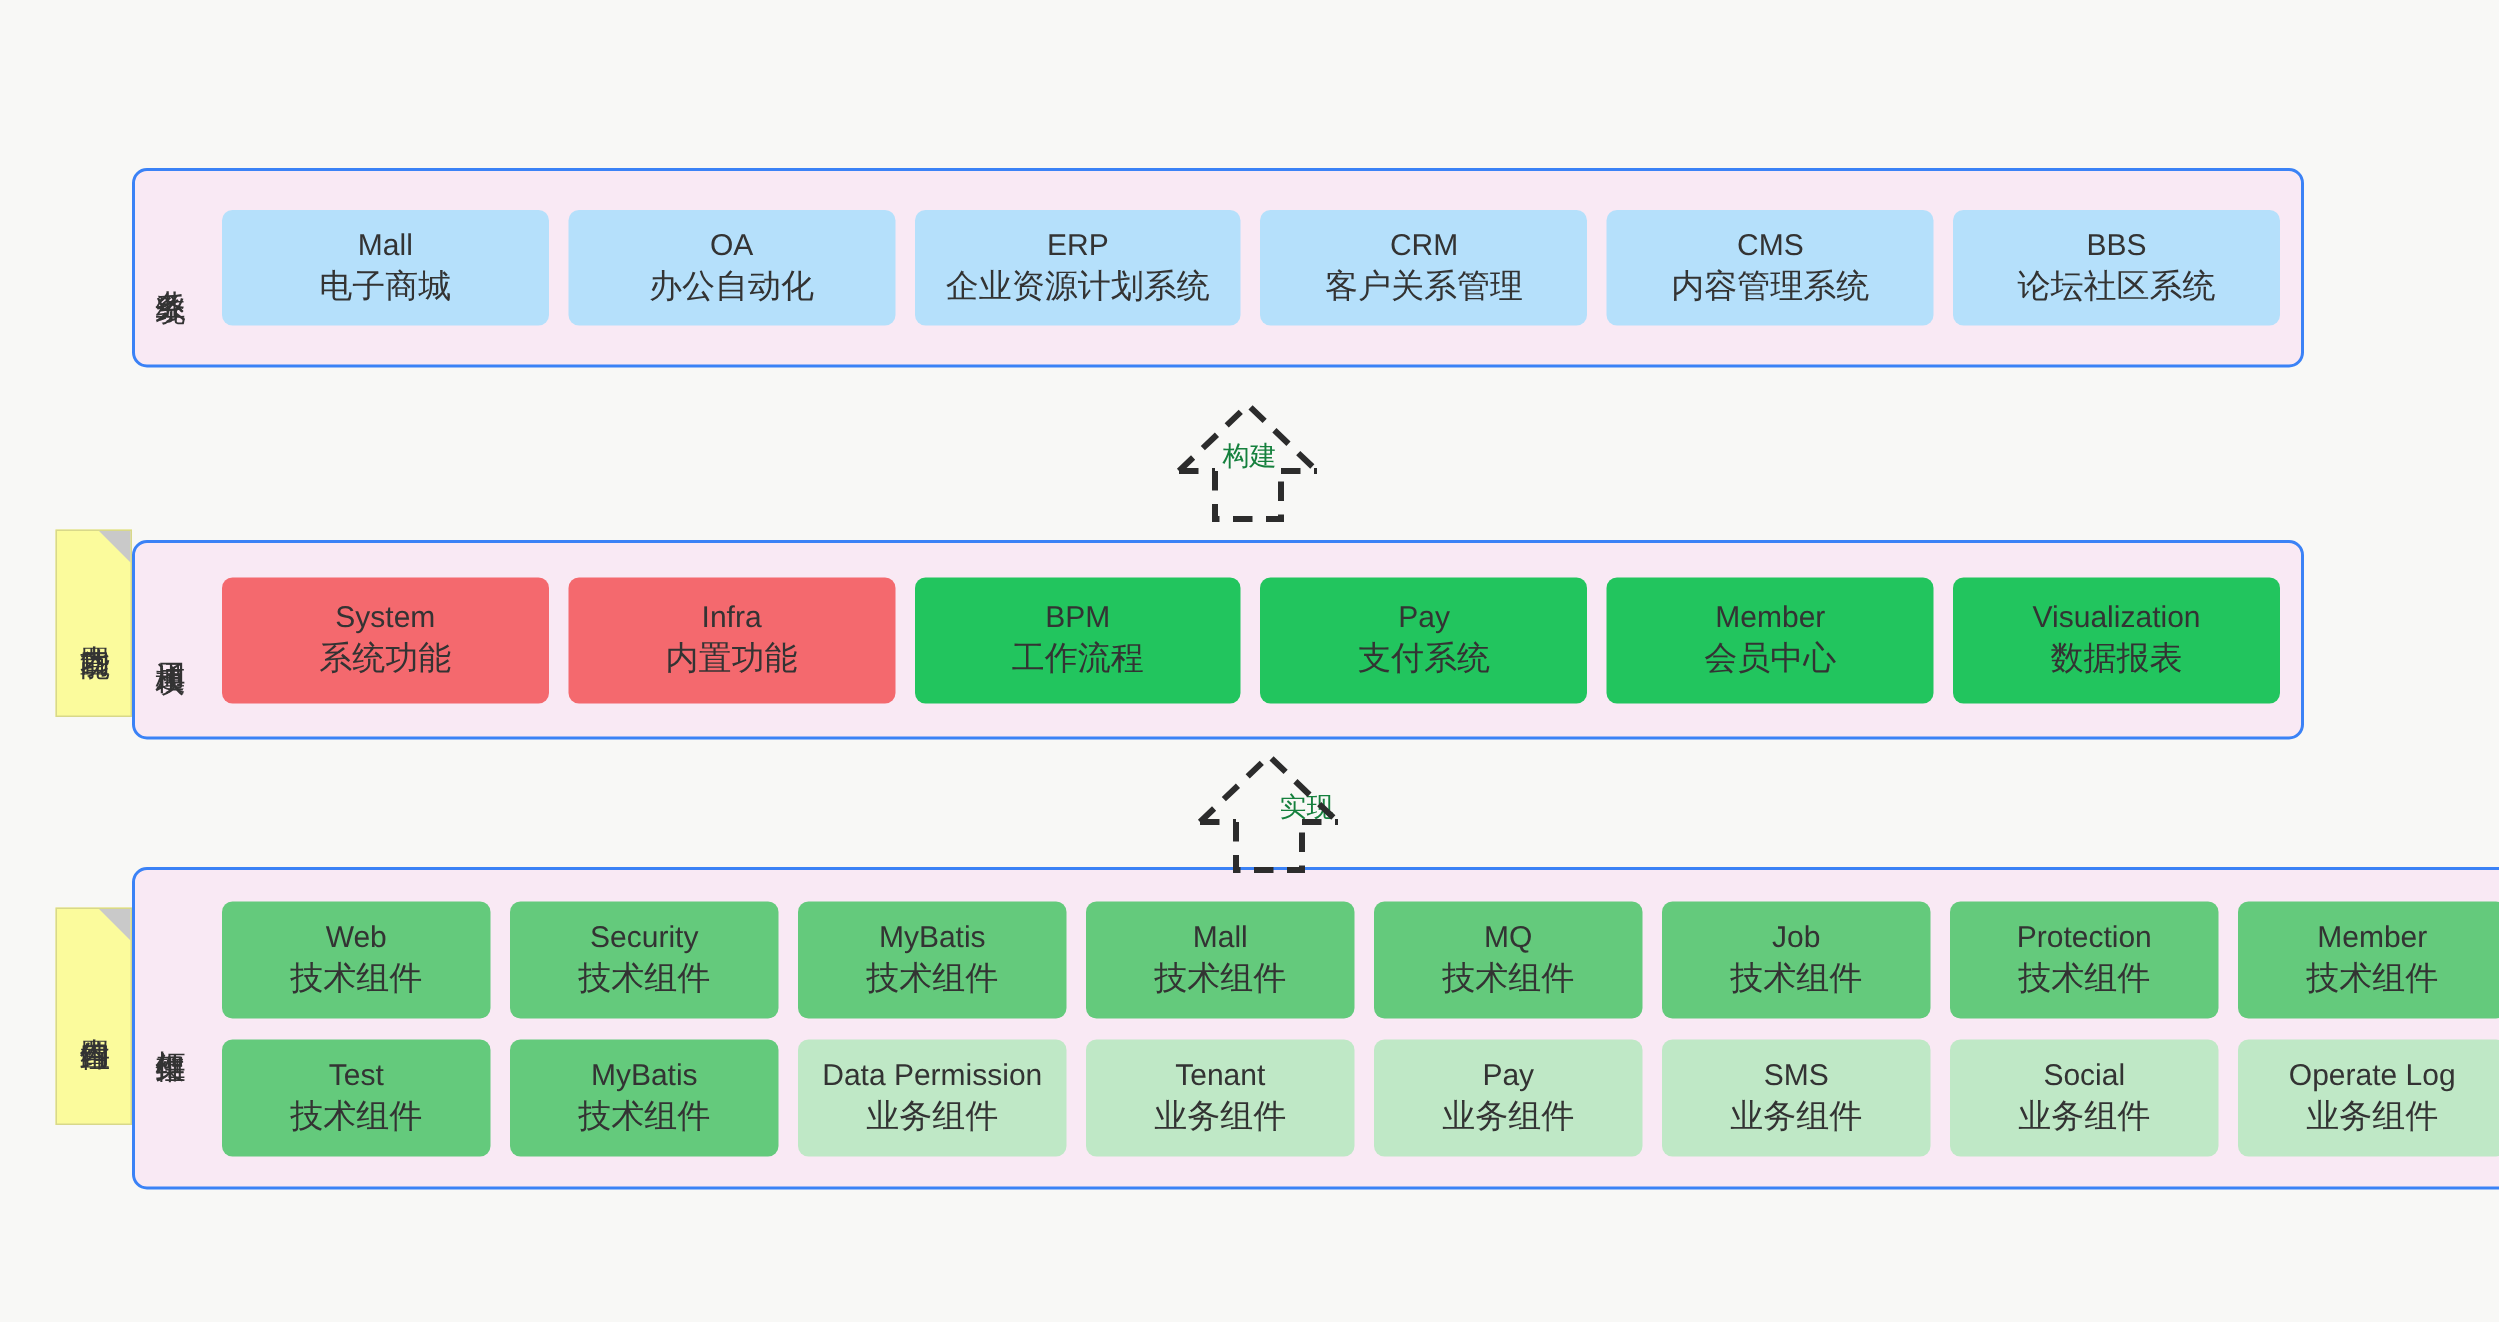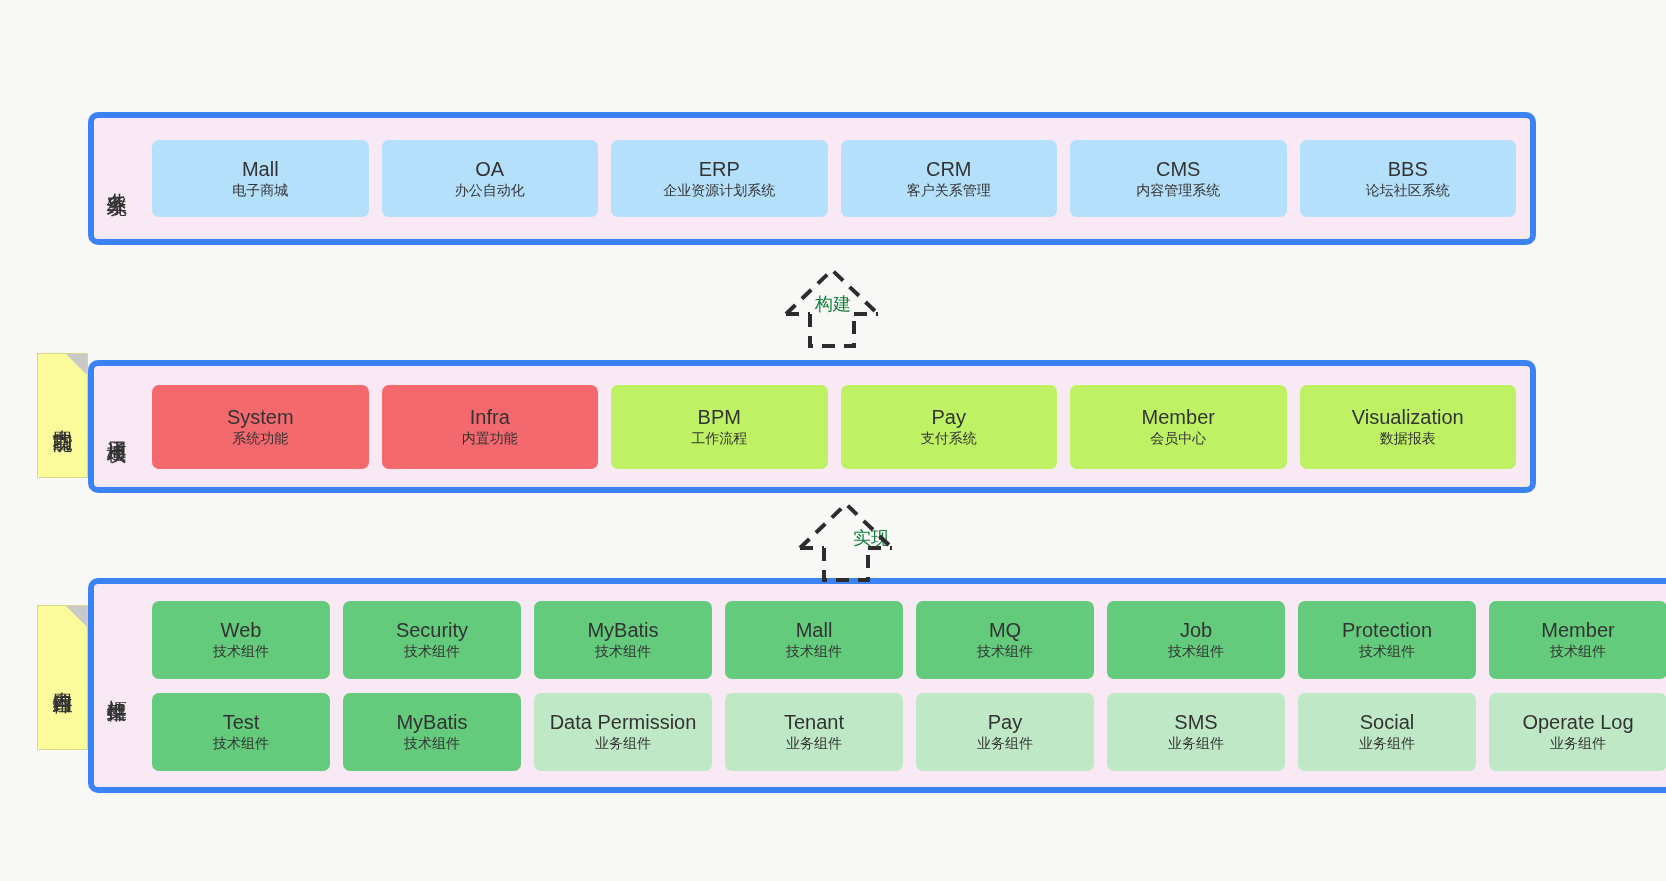--- a/index.html
+++ b/index.html
@@ -19,21 +19,21 @@
     position: absolute;
     left: 0; top: 0;
     width: 1666px;
     height: 881px;
   }
 
   
   .layer {
     position: absolute;
     background: #f9e9f4;
-    border: 6px solid #3b82f6;
+    border: 2px solid #3b82f6;
     border-radius: 10px;
     box-sizing: border-box;
     display: flex;
     align-items: center;
   }
   .layer-title {
     width: 46px;
     flex: 0 0 46px;
     align-self: stretch;
     display: flex;
@@ -81,26 +81,26 @@
     text-align: center;
     box-sizing: border-box;
     padding: 6px 4px;
     line-height: 1.24;
   }
   .node .ntitle {
     font-size: 20px;
     color: #333;
   }
   .node .nsub {
-    font-size: 14px;
+    font-size: 22px;
     color: #333;
   }
   .node.blue   { background: #b5e0fb; }
   .node.red    { background: #f4696e; }
-  .node.pink   { background: #bef264; }
+  .node.pink   { background: #22c55e; }
   .node.green  { background: #64ca7c; }
   .node.lgreen { background: #bfe8c6; }
 
   .row-top    .node { height: 77px; }
   .row-mid    .node { height: 84px; }
   .comp-row   .node { height: 78px; }
 
   
   .sticky {
     position: absolute;

